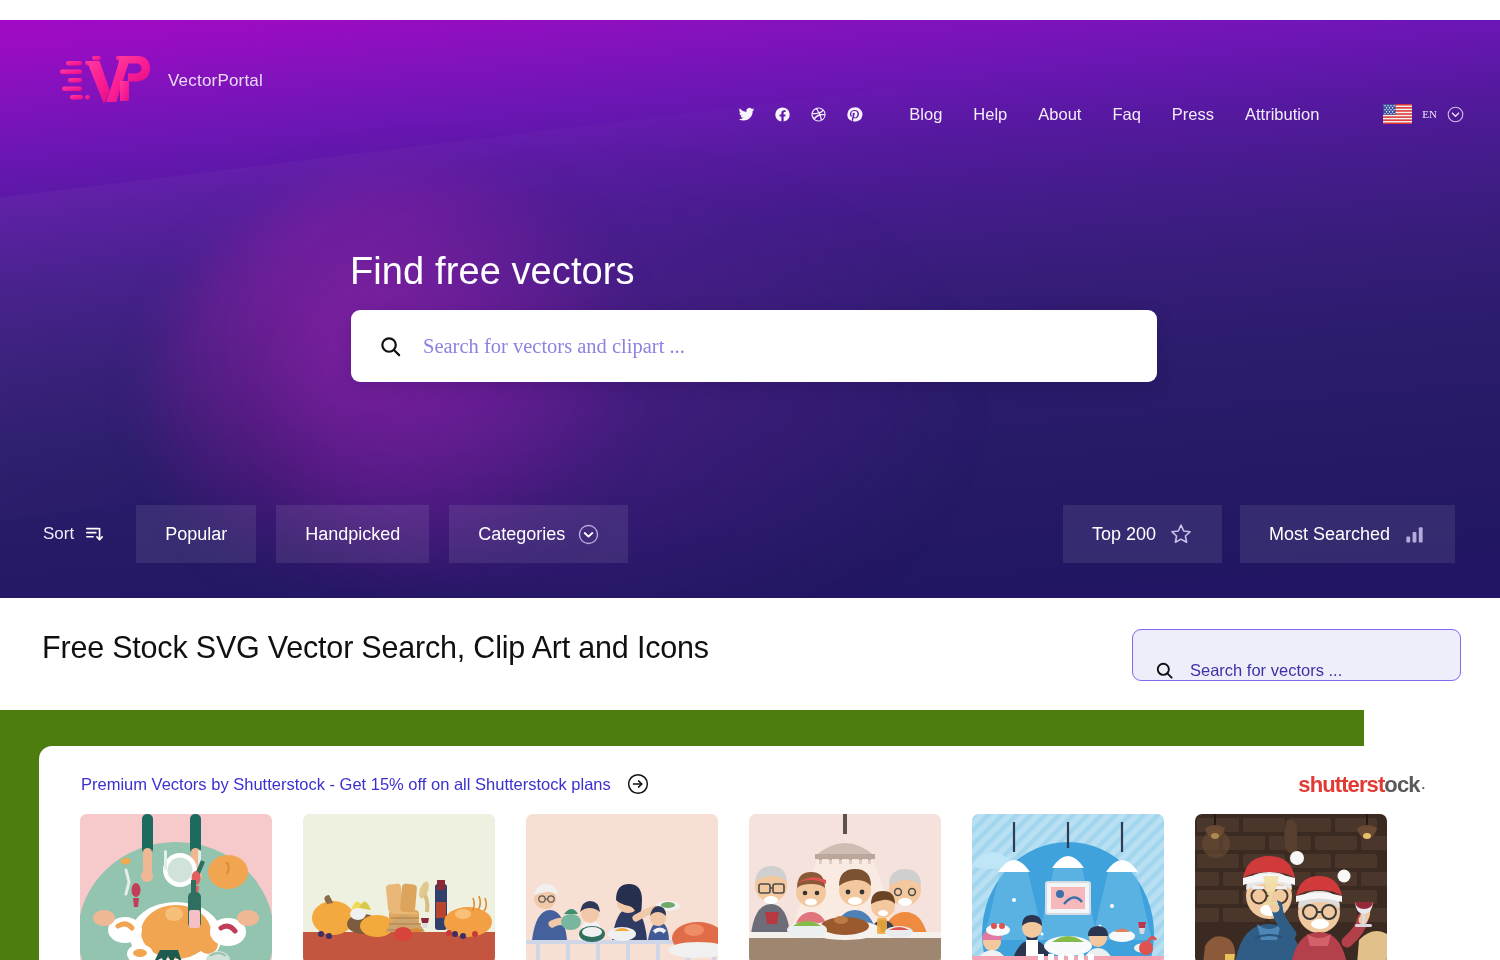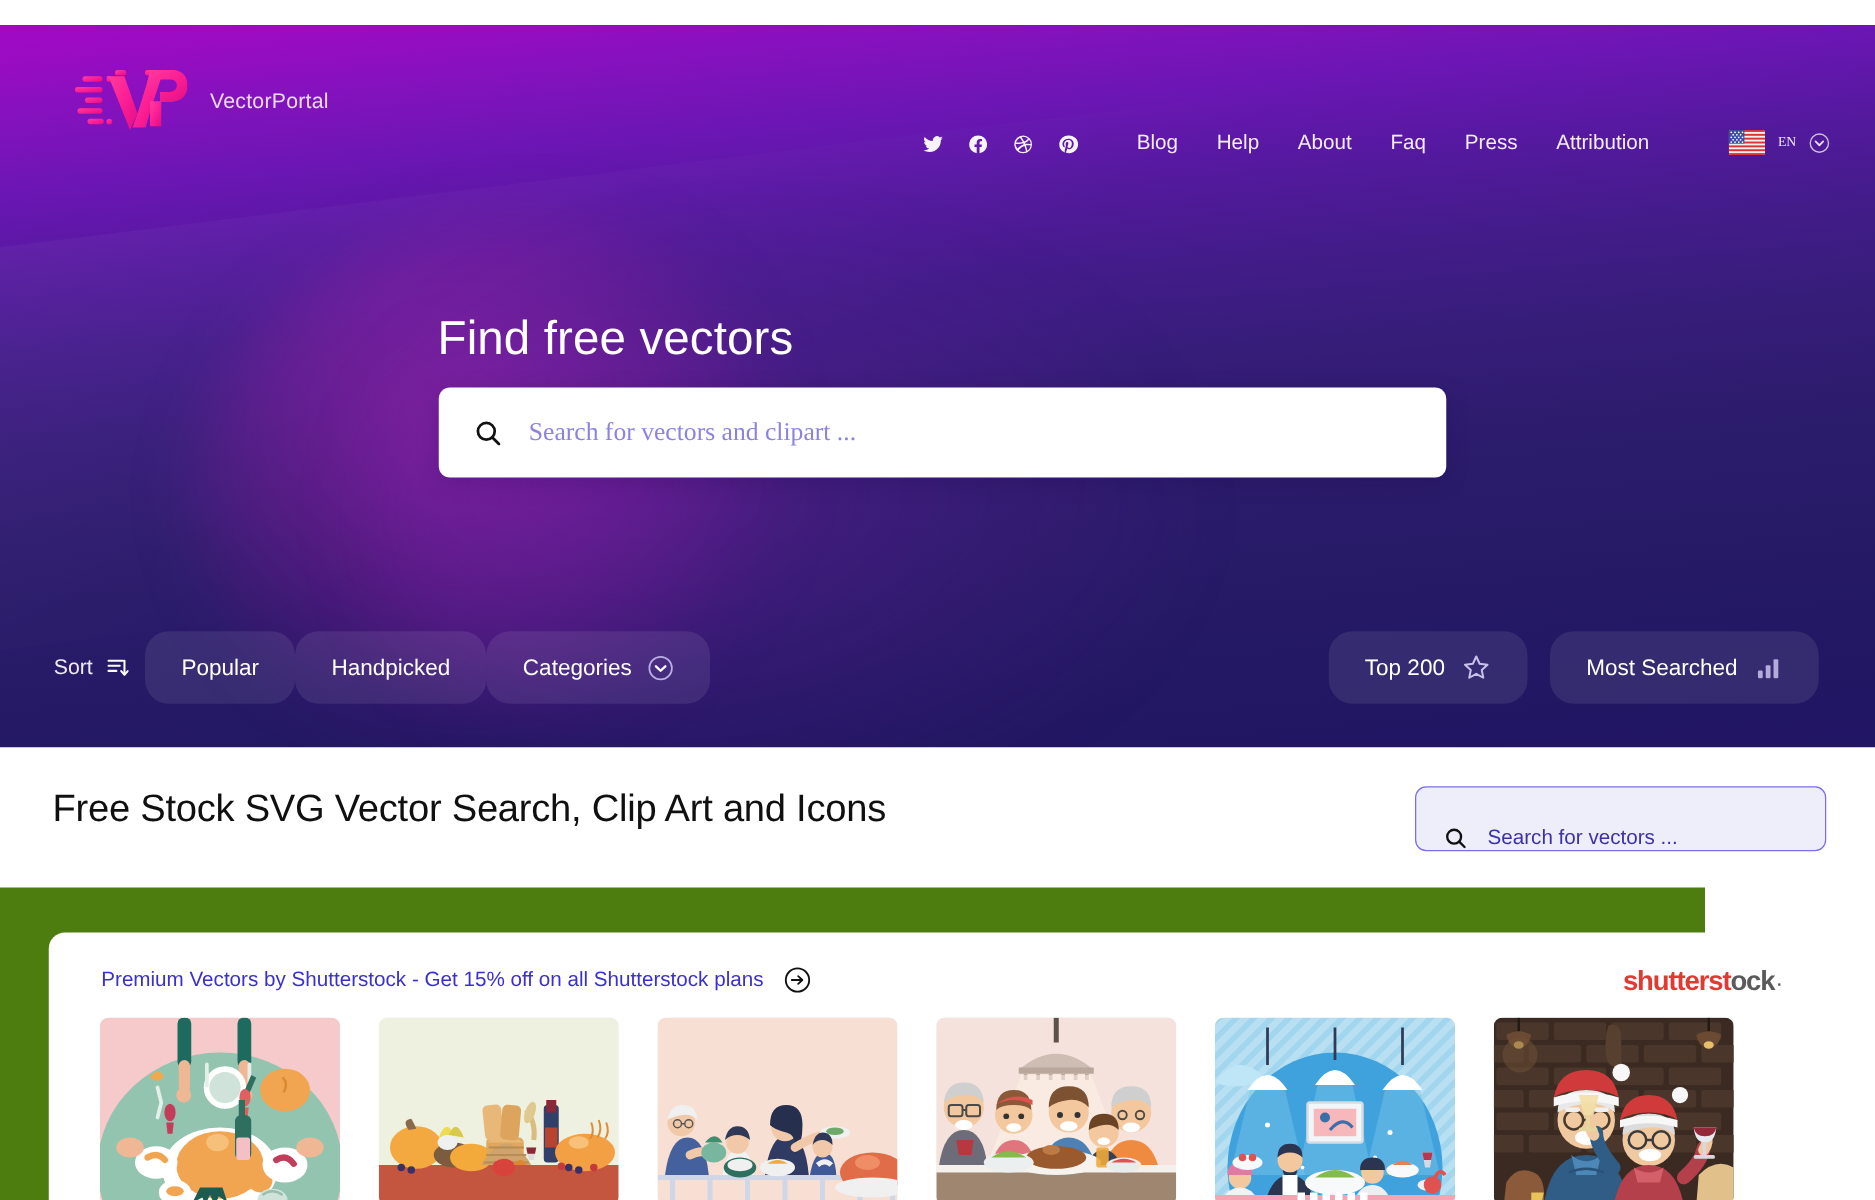--- a/index.html
+++ b/index.html
@@ -69,21 +69,21 @@
     position: absolute; left: 58px; top: 30px;
     display: flex; align-items: center; gap: 18px;
   }
   .logo-mark { width: 92px; height: 62px; display: block; }
   .brand-name {
     color: #e9dbf4; font-size: 17px; letter-spacing: 0.2px;
   }
 
   .topnav {
     position: absolute; right: 36px; top: 84px;
-    display: flex; align-items: flex-end; gap: 0;
+    display: flex; align-items: center; gap: 0;
   }
   .socials { display: flex; align-items: center; gap: 19px; margin-right: 46px; }
   .social-ico { width: 17px; height: 17px; display: block; opacity: .95; cursor: pointer; }
   .navlinks { display: flex; align-items: center; gap: 31px; margin-right: 64px; }
   .navlink {
     color: #f3ecfa; font-size: 16.5px; text-decoration: none; cursor: pointer;
     white-space: nowrap;
   }
   .lang { display: flex; align-items: center; gap: 10px; cursor: pointer; }
   .flag { width: 29px; height: 20px; display: block; border-radius: 2px; }
@@ -110,30 +110,30 @@
   }
   .hero-search input::placeholder { color: #8a83e2; }
 
   
   .filterbar {
     position: absolute; left: 0; top: 484px;
     width: 1500px; height: 62px;
   }
   .filters-left {
     position: absolute; left: 43px; top: 0;
-    display: flex; align-items: center; gap: 0; height: 60px;
+    display: flex; align-items: center; gap: 20px; height: 60px;
   }
   .sort-label {
     display: flex; align-items: center; gap: 11px;
     color: #efeaf8; font-size: 17px; margin-right: 13px; cursor: pointer;
   }
   .sort-ico { width: 18px; height: 18px; display: block; }
   .pill {
     height: 58px; display: flex; align-items: center; gap: 13px;
-    padding: 0 29px; border-radius: 19px;
+    padding: 0 29px; border-radius: 0;
     background: rgba(255,255,255,0.085);
     color: #ffffff; font-size: 18px; cursor: pointer;
     white-space: nowrap;
   }
   .pill svg { display: block; flex: none; }
   .filters-right {
     position: absolute; right: 45px; top: 0;
     display: flex; align-items: center; gap: 18px; height: 60px;
   }
 

